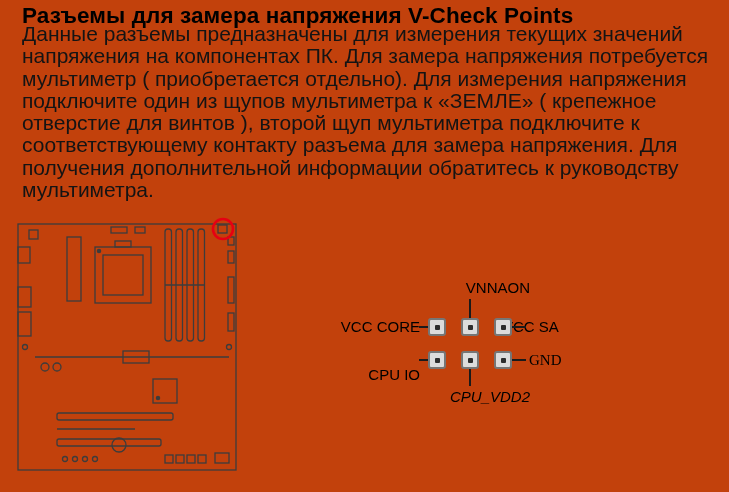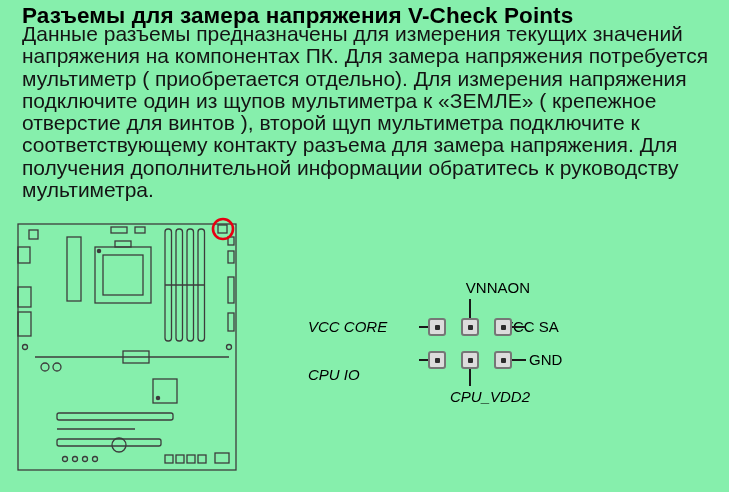--- a/index.html
+++ b/index.html
@@ -3,21 +3,21 @@
 <meta charset="utf-8">
 <style>
   * { margin: 0; padding: 0; box-sizing: border-box; }
   html, body { background: #ffffff; }
   body { font-family: "Liberation Sans", "DejaVu Sans", sans-serif; }
 
   .page {
     position: relative;
     width: 729px;
     height: 492px;
-    background: #86efac;
+    background: #c2410c;
     overflow: hidden;
   }
 
   .title {
     position: absolute;
     left: 22px;
     top: 3px;
     font-size: 22.5px;
     font-weight: 700;
     color: #000000;
@@ -44,21 +44,21 @@
   }
 
   .pin-label {
     position: absolute;
     font-size: 15px;
     font-weight: 500;
     color: #000000;
     line-height: 18px;
     white-space: nowrap;
   }
-  .pl-right  { text-align: left; font-style: italic; }
+  .pl-right  { text-align: right; }
   .pl-center { text-align: right; }
 
   .pin {
     position: absolute;
     width: 18px;
     height: 18px;
     border: 2px solid #767676;
     background: #dcdcdc;
     border-radius: 3px;
     display: flex;
@@ -162,21 +162,21 @@
   <div>
 
     <div class="pin-label pl-center" style="left:412px; top:279px; width:118px;">VNNAON</div>
 
     <div class="pin-label pl-right" style="left:308px; top:318px; width:112px;">VCC CORE</div>
 
     <div class="pin-label" style="left:503px; top:318px; width:110px;">VCC SA</div>
 
     <div class="pin-label pl-right" style="left:308px; top:366px; width:112px;">CPU IO</div>
 
-    <div class="pin-label" style="left:529px; top:351px; width:110px;">GND</div>
+    <div class="pin-label" style="left:529px; top:351px; width:110px;font-family:Liberation Serif, serif;">GND</div>
 
     <div class="pin-label pl-center" style="left:412px; top:388px; width:118px;font-style:italic;">CPU_VDD2</div>
 
     <div class="vline" style="left:469px; top:299px; height:19px;"></div>
     <div class="hline" style="left:419px; top:326px; width:9px;"></div>
     <div class="hline" style="left:512px; top:326px; width:14px;"></div>
     <div class="hline" style="left:419px; top:359px; width:9px;"></div>
     <div class="hline" style="left:512px; top:359px; width:14px;"></div>
     <div class="vline" style="left:469px; top:369px; height:17px;"></div>
 

